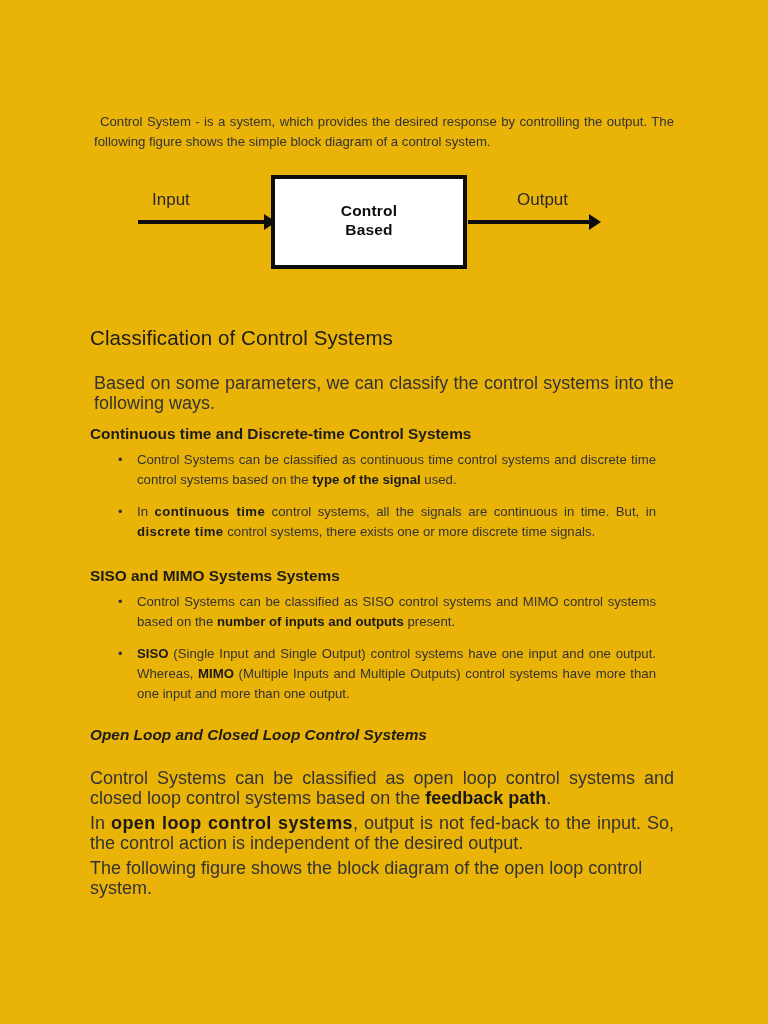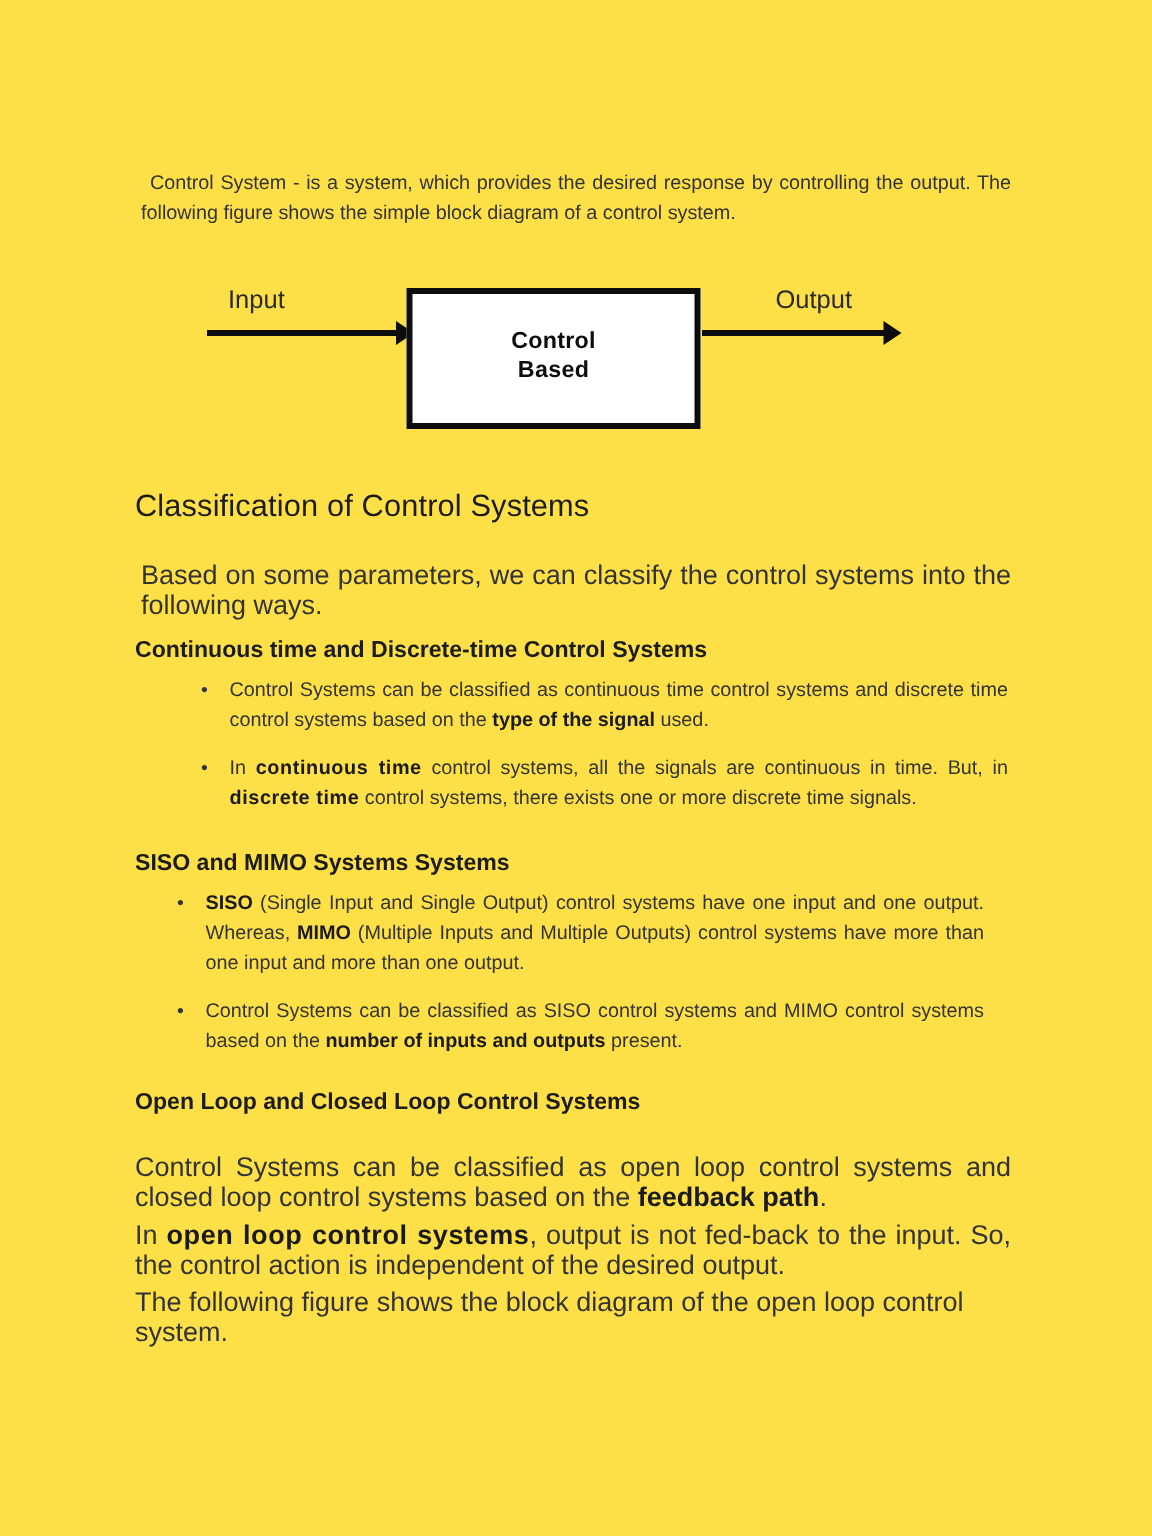--- a/index.html
+++ b/index.html
@@ -14,21 +14,21 @@
     font-family: "Liberation Sans", sans-serif;
     color: #2b2b2b;
     overflow: hidden;
   }
 
   .page {
     position: absolute;
     left: 0; top: 0;
     width: 768px;
     height: 1024px;
-    background: #fde047;
+    background: #eab308;
   }
 
   
   .intro {
     position: absolute;
     left: 94px;
     top: 99px;
     width: 580px;
     font-size: 13.2px;
     line-height: 20px;
@@ -64,30 +64,30 @@
   .h2 {
     position: absolute;
     left: 90px;
     font-size: 15.4px;
     font-weight: 700;
     line-height: 22px;
     color: #1c1c1c;
   }
   .h2.h-cont { top: 410px; text-align: center; }
   .h2.h-siso { top: 552px; }
-  .h2.h-open { top: 711px; }
+  .h2.h-open { top: 711px; font-style: italic; }
 
   ul.bullets {
     position: absolute;
     margin: 0;
     padding: 0;
     list-style: none;
     width: 538px;
   }
-  ul.bullets.b-cont { left: 134px; top: 450px; }
+  ul.bullets.b-cont { left: 118px; top: 450px; }
   ul.bullets.b-siso { left: 118px; top: 592px; }
 
   ul.bullets li {
     position: relative;
     padding-left: 19px;
     margin-bottom: 12px;
     font-size: 13.2px;
     line-height: 20px;
     text-align: justify;
     color: #333333;
@@ -117,21 +117,20 @@
 
   .dg-box {
     position: absolute;
     left: 151px;
     top: 10px;
     width: 196px;
     height: 94px;
     border: 4px solid #0d0d0d;
     background: #ffffff;
     box-sizing: border-box;
-    margin-top: 17px;
   }
   .dg-box-label {
     position: absolute;
     left: 0;
     top: 22px;
     width: 100%;
     text-align: center;
     font-size: 15.5px;
     font-weight: 700;
     line-height: 19px;
@@ -196,22 +195,22 @@
   <h2 class="h2 h-cont">Continuous time and Discrete-time Control Systems</h2>
 
   <ul class="bullets b-cont">
     <li><span>Control Systems can be classified as continuous time control systems and discrete time control systems based on the </span><b>type of the signal</b><span> used.</span></li>
     <li><span>In </span><b class="bold-wide">continuous time</b><span> control systems, all the signals are continuous in time. But, in </span><b class="bold-wide">discrete time</b><span> control systems, there exists one or more discrete time signals.</span></li>
   </ul>
 
   <h2 class="h2 h-siso">SISO and MIMO Systems Systems</h2>
 
   <ul class="bullets b-siso">
+    <li><span>Control Systems can be classified as SISO control systems and MIMO control systems based on the </span><b>number of inputs and outputs</b><span> present.</span></li>
     <li><b>SISO</b><span> (Single Input and Single Output) control systems have one input and one output. Whereas, </span><b>MIMO</b><span> (Multiple Inputs and Multiple Outputs) control systems have more than one input and more than one output.</span></li>
-    <li><span>Control Systems can be classified as SISO control systems and MIMO control systems based on the </span><b>number of inputs and outputs</b><span> present.</span></li>
   </ul>
 
   <h2 class="h2 h-open">Open Loop and Closed Loop Control Systems</h2>
 
   <p class="para p-openloop-1"><span>Control Systems can be classified as open loop control systems and closed loop control systems based on the </span><b>feedback path</b><span>.</span></p>
 
   <p class="para p-openloop-2"><span>In </span><b class="bold-wide">open loop control systems</b><span>, output is not fed-back to the input. So, the control action is independent of the desired output.</span></p>
 
   <p class="para p-openloop-3">The following figure shows the block diagram of the open loop control system.</p>
 

